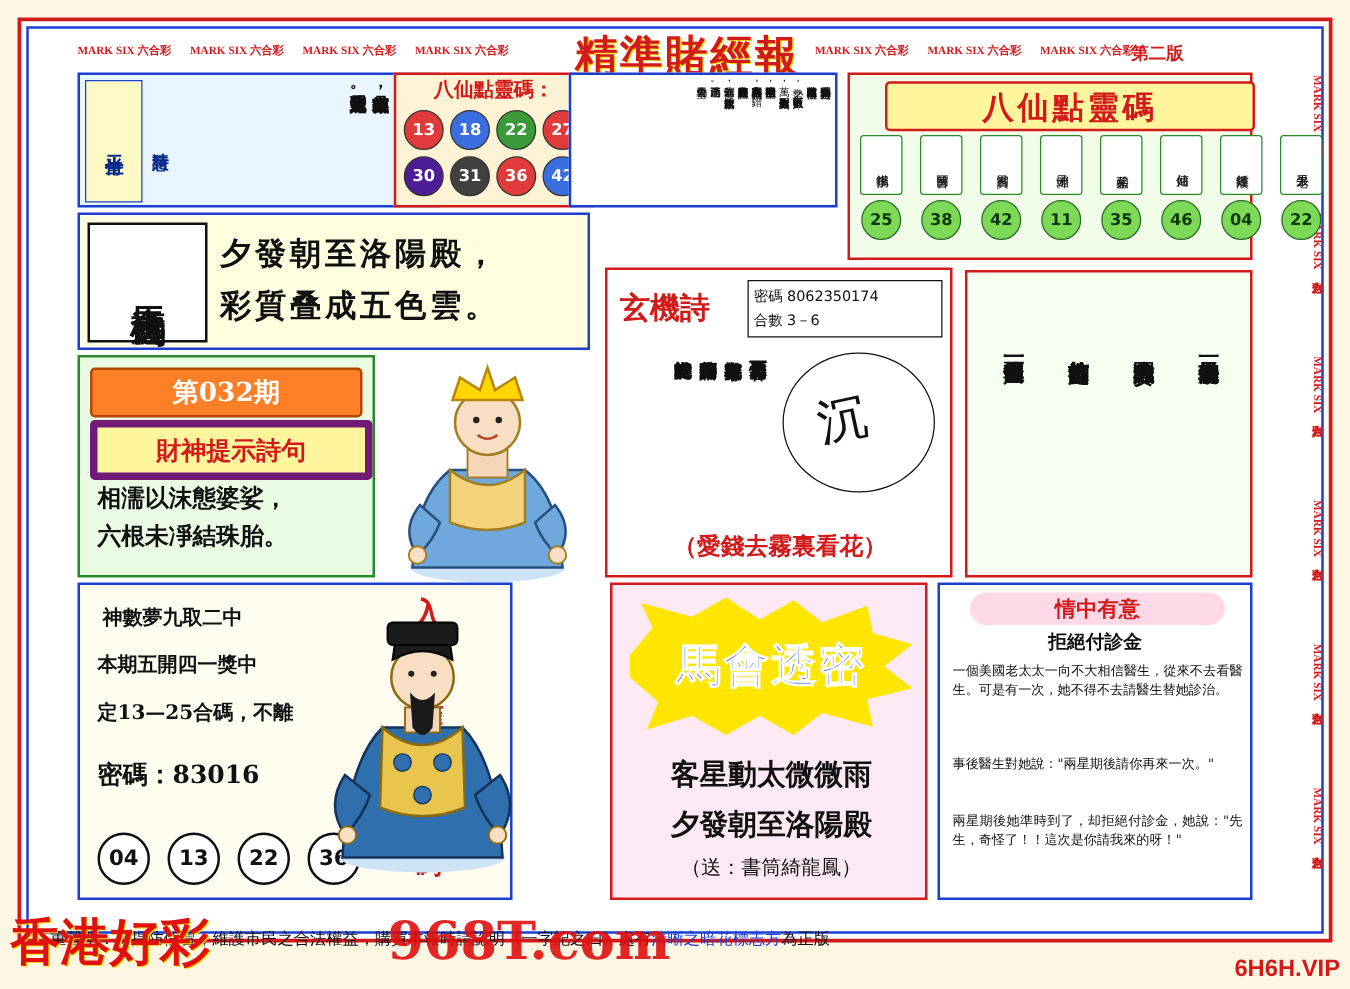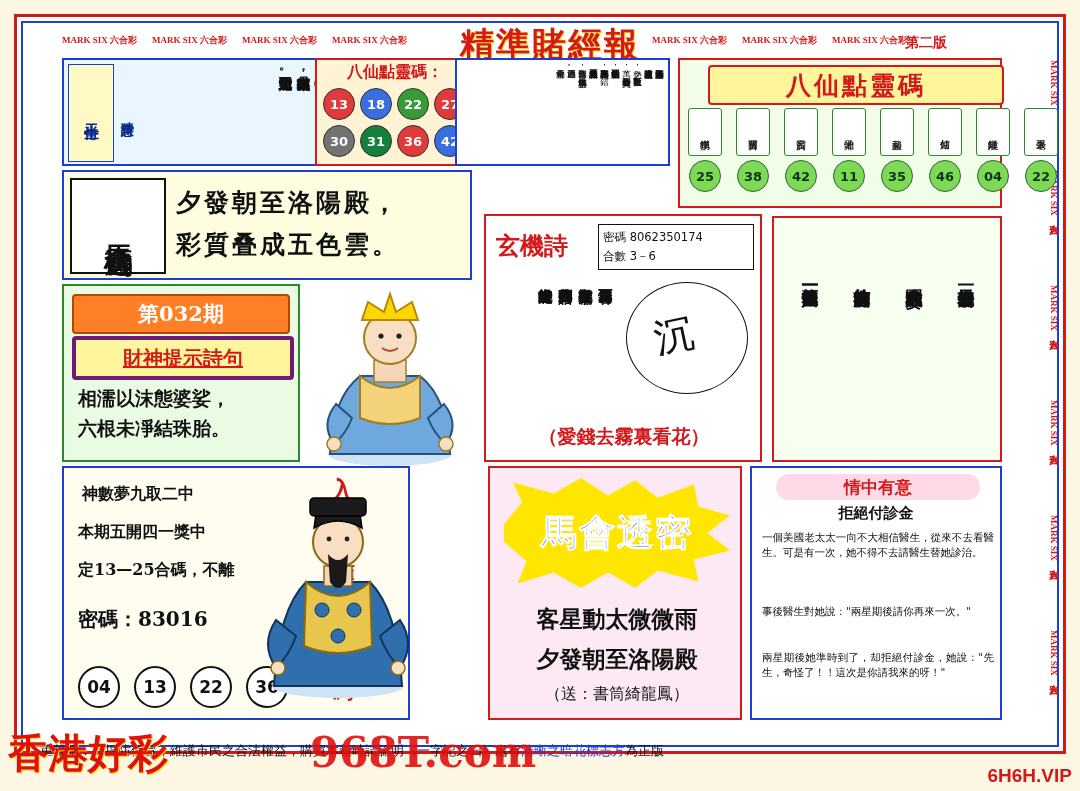--- a/index.html
+++ b/index.html
@@ -144,23 +144,23 @@
   
   .box6{left:62px;top:284px;width:238px;height:178px;border:2px solid #2a8a2a;background:#eafbe4;}
   .box6 .issue{
     position:absolute;left:8px;top:8px;width:214px;height:36px;
     background:#ff7f27;border:2px solid #b34700;border-radius:4px;
     display:flex;align-items:center;justify-content:center;
     font-size:21px;font-weight:bold;color:#ffffff;
   }
   .box6 .sub{
     position:absolute;left:8px;top:50px;width:214px;height:36px;
-    background:#fff59d;border:4px solid #701a75;border-radius:4px;
-    display:flex;align-items:center;justify-content:center;
-    font-size:20px;font-weight:bold;color:#d21a1a;text-decoration:underline;
+    background:#fff59d;border:6px solid #701a75;border-radius:4px;
+    display:flex;align-items:center;justify-content:center;
+    font-size:20px;font-weight:bold;color:#d21a1a;
   }
   .box6 .p1{position:absolute;left:14px;top:100px;font-size:19px;color:#111;font-weight:bold;}
   .box6 .p2{position:absolute;left:14px;top:130px;font-size:19px;color:#111;font-weight:bold;}
 
   
   .deity1{
     position:absolute;left:300px;top:268px;width:180px;height:200px;
   }
 
   
@@ -311,22 +311,22 @@
     </div>
   </div>
 
   <div class="panel box2">
     <div class="t cn">八仙點靈碼：</div>
     <div class="balls">
       <div class="ball" style="background:#e03a3a">13</div>
       <div class="ball" style="background:#3a6ee0">18</div>
       <div class="ball" style="background:#3a9a3a">22</div>
       <div class="ball" style="background:#e03a3a">27</div>
-      <div class="ball" style="background:#737373">30</div>
-      <div class="ball" style="background:#15803d">31</div>
+      <div class="ball" style="background:#4c1d95">30</div>
+      <div class="ball" style="background:#404040">31</div>
       <div class="ball" style="background:#e03a3a">36</div>
       <div class="ball" style="background:#3a6ee0">42</div>
     </div>
   </div>
 
   <div class="panel box3">
     <div class="body cn">
       <span>外聞博香港六合彩之風</span>
       <span>在祖國大陸有越來越盛</span>
       <span>之勢，吸引人數不下數百</span>

